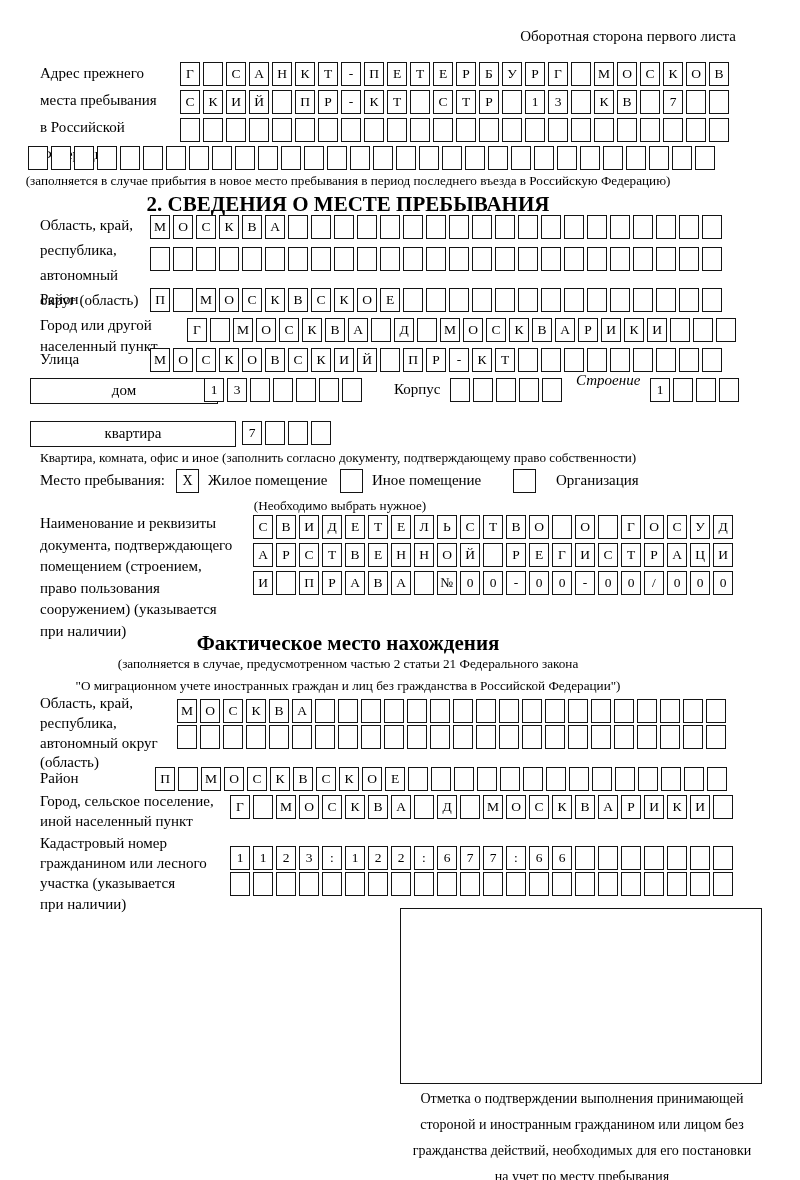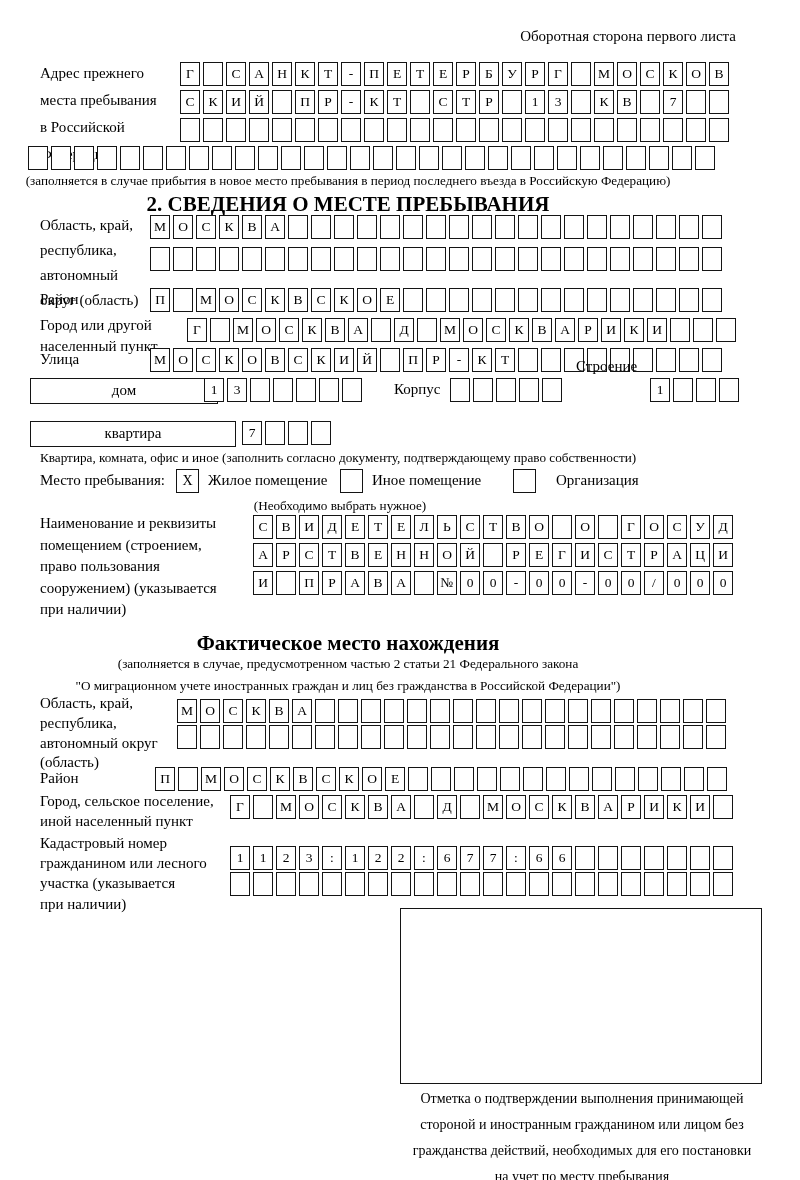--- a/index.html
+++ b/index.html
@@ -318,21 +318,21 @@
       <span class="cb"></span>
     </div>
   <div class="abs lbl" style="left:394px;top:381px;">Корпус</div>
   <div class="row" style="left:450px;top:378px;">
       <span class="cb"></span>
       <span class="cb"></span>
       <span class="cb"></span>
       <span class="cb"></span>
       <span class="cb"></span>
     </div>
-  <div class="abs lbl" style="left:576px;top:358px;">Строение</div>
+  <div class="abs lbl" style="left:576px;top:372px;font-style:italic;">Строение</div>
   <div class="row" style="left:650px;top:378px;">
       <span class="cb">1</span>
       <span class="cb"></span>
       <span class="cb"></span>
       <span class="cb"></span>
     </div>
 
   <div class="widebox" style="left:30px;top:421px;width:206px;">квартира</div>
   <div class="row" style="left:242px;top:421px;">
       <span class="cb">7</span>
@@ -346,20 +346,21 @@
   <div class="chk" style="left:176px;top:469px;">X</div>
   <div class="abs lbl" style="left:208px;top:472px;">Жилое помещение</div>
   <div class="chk" style="left:340px;top:469px;"></div>
   <div class="abs lbl" style="left:372px;top:472px;">Иное помещение</div>
   <div class="chk" style="left:513px;top:469px;"></div>
   <div class="abs lbl" style="left:556px;top:472px;">Организация</div>
   <div class="abs note" style="left:180px;top:498px;width:320px;text-align:center;">(Необходимо выбрать нужное)</div>
 
   <div class="abs lbl-lines" style="left:40px;top:513px;line-height:21.6px;">
     <div>Наименование и реквизиты</div>
+    <div>документа, подтверждающего</div>
     <div>помещением (строением,</div>
     <div>право пользования</div>
     <div>сооружением) (указывается</div>
     <div>при наличии)</div>
   </div>
   <div class="row" style="left:253px;top:515px;">
       <span class="cb">С</span>
       <span class="cb">В</span>
       <span class="cb">И</span>
       <span class="cb">Д</span>

